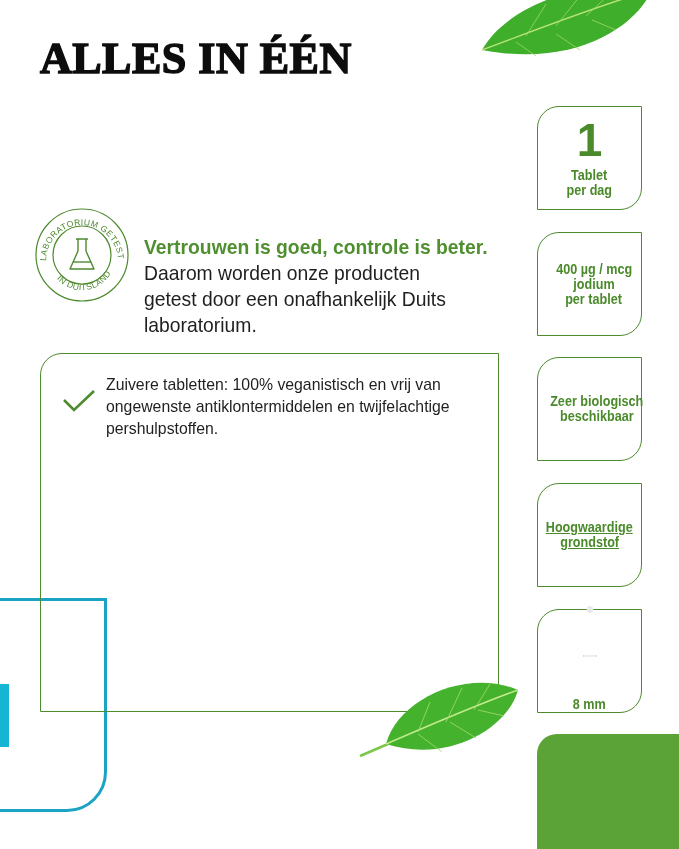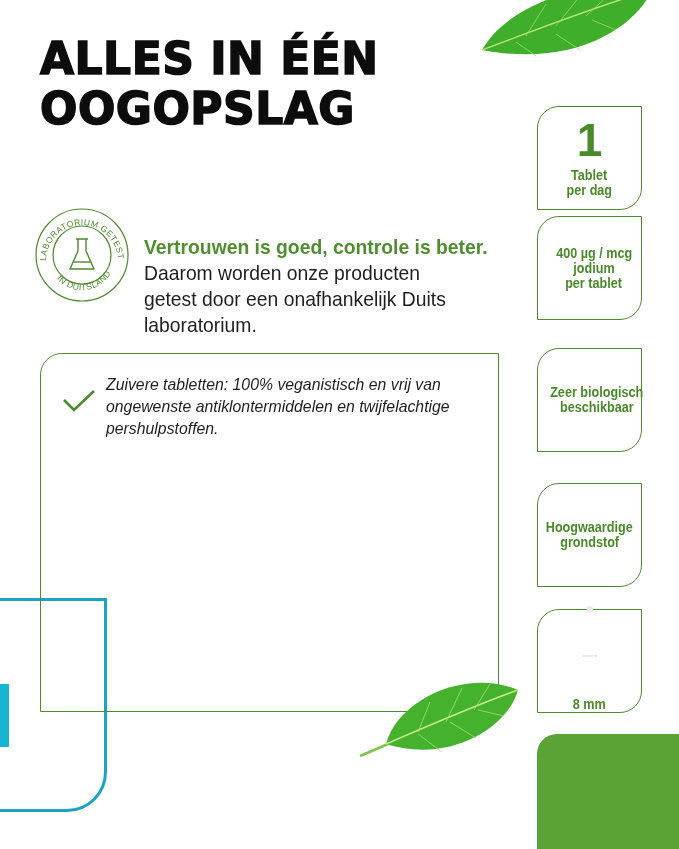--- a/index.html
+++ b/index.html
@@ -5,21 +5,21 @@
   * { box-sizing: border-box; margin: 0; padding: 0; }
   html, body { width: 679px; height: 849px; overflow: hidden; background: #ffffff; }
   body { position: relative; font-family: "Liberation Sans", sans-serif; color: #1a1a1a; }
 
   .headline {
     position: absolute; left: 40px; top: 34px;
     font-family: "DejaVu Sans", sans-serif; font-weight: 900;
     font-size: 44px; line-height: 50px; letter-spacing: 0.5px;
     color: #0d0d0d; text-transform: uppercase;
   }
-  .headline span { display: block; -webkit-text-stroke: 1.5px #0d0d0d; }
+  .headline span { display: block; font-family: Liberation Serif, serif; -webkit-text-stroke: 1.5px #0d0d0d; }
 
   .leaf { position: absolute; }
   .leaf-top { left: 476px; top: -14px; width: 180px; height: 76px; }
   .leaf-bottom { left: 358px; top: 668px; width: 162px; height: 90px; }
 
   .seal { position: absolute; left: 32px; top: 205px; width: 100px; height: 100px; }
 
   .trust { position: absolute; left: 144px; top: 190px; width: 370px; margin-top: 44px; }
   .trust .lead { color: #4f8f2f; font-weight: 700; font-size: 21px; line-height: 26px; transform: scaleX(0.92); transform-origin: left; white-space: nowrap; }
   .trust .body { font-size: 21px; line-height: 26px; color: #1f1f1f; transform: scaleX(0.92); transform-origin: left; width: 400px; }
@@ -28,58 +28,57 @@
     position: absolute; left: 40px; top: 353px; width: 459px; height: 359px;
     border: 1.5px solid #4e8a2e; border-top-left-radius: 22px;
   }
   .cyan-frame {
     position: absolute; left: -20px; top: 598px; width: 127px; height: 214px;
     border: 3px solid #1aa3c5; border-bottom-right-radius: 40px;
   }
   .cyan-bar { position: absolute; left: 0; top: 684px; width: 9px; height: 63px; background: #17b5d4; }
 
   .features { position: absolute; left: 62px; top: 374px; width: 420px; }
-  .feature { position: relative; padding-left: 44px; margin-bottom: 10px; font-style: italic; }
+  .feature { position: relative; padding-left: 44px; margin-bottom: 10px; }
   .feature .check { position: absolute; left: 0; top: 14px; width: 34px; height: 24px; }
   .feature .text { font-size: 17px; line-height: 22px; color: #1f1f1f; transform: scaleX(0.93); transform-origin: left; width: 460px; }
 
   .badge {
     position: absolute; left: 537px; width: 105px; height: 104px;
     border: 1.5px solid #4e8a2e;
     border-top-left-radius: 22px; border-bottom-right-radius: 22px;
     display: flex; flex-direction: column; align-items: center; justify-content: center;
     color: #4a8a2a; font-weight: 700; text-align: center;
   }
   .badge .txt { font-size: 14px; line-height: 15px; transform: scaleX(0.9); white-space: nowrap; }
   .badge .big { font-size: 46px; line-height: 44px; font-weight: 900; margin-bottom: 6px; }
   .b1 { top: 106px; }
-  .b2 { top: 216px; padding-left: 9px; }
-  .b3 { top: 348px; padding-left: 14px; }
-  .b4 { top: 483px; }
+  .b2 { top: 232px; padding-left: 9px; }
+  .b3 { top: 357px; padding-left: 14px; }
+  .b4 { top: 483px; text-decoration: underline; }
   .b5 { top: 609px; gap: 36px; }
   .b5 .tablet { width: 44px; height: 44px; margin-top: -4px; }
   .b5 .ruler { width: 82px; height: 12px; margin: 6px 0 4px; }
 
   .green-panel {
     position: absolute; left: 537px; top: 734px; width: 150px; height: 130px;
     background: #5ba336; border-top-left-radius: 20px;
   }
 </style>
 </head>
 <body>
 
 <svg class="leaf leaf-top" viewBox="0 0 180 76">
   <path d="M6 64 C 30 20, 110 -10, 176 4 C 160 40, 100 82, 6 64 Z" fill="#3fae2a"></path>
   <path d="M6 64 C 60 44, 120 20, 176 4" stroke="#b6e27a" stroke-width="1.5" fill="none"></path>
   <path d="M50 50 L70 18 M80 40 L104 10 M110 30 L136 6 M40 56 L60 70 M80 48 L104 64 M116 34 L140 44" stroke="#9fd868" stroke-width="0.8" fill="none"></path>
 </svg>
 
 <div class="headline">
   <span>ALLES IN ÉÉN</span>
-  <span>OOGOPSLAG</span>
 </div>
 
 <svg class="seal" viewBox="0 0 100 100">
   <defs>
     <path id="sealTop" d="M14 56 A36 36 0 1 1 86 56"></path>
     <path id="sealBot" d="M20 66 A33 33 0 0 0 80 66"></path>
   </defs>
   <circle cx="50" cy="50" r="46" fill="none" stroke="#4e8a2e" stroke-width="1.2"></circle>
   <circle cx="50" cy="50" r="29" fill="none" stroke="#4e8a2e" stroke-width="1.2"></circle>
   <text font-size="8.5" fill="#4e8a2e" font-family="Liberation Sans, sans-serif" letter-spacing="0.4">

